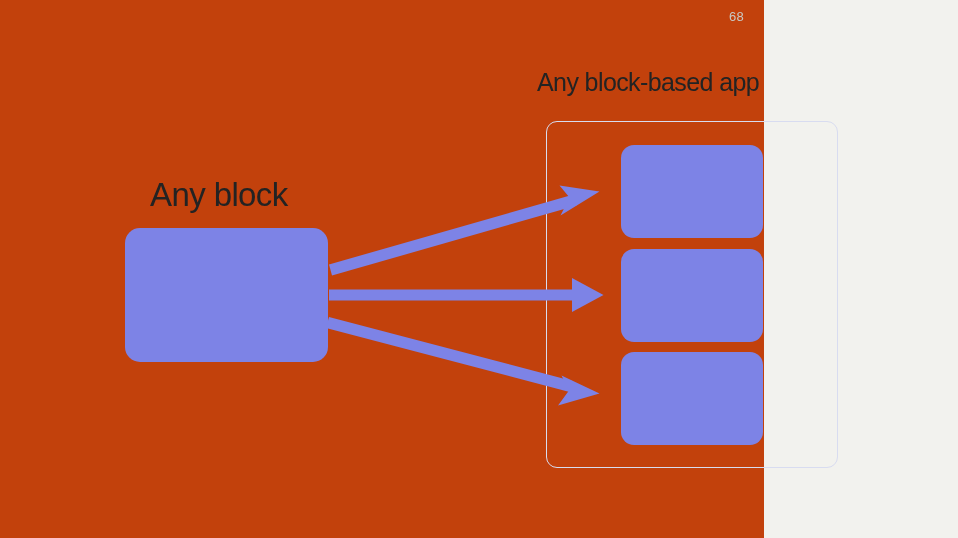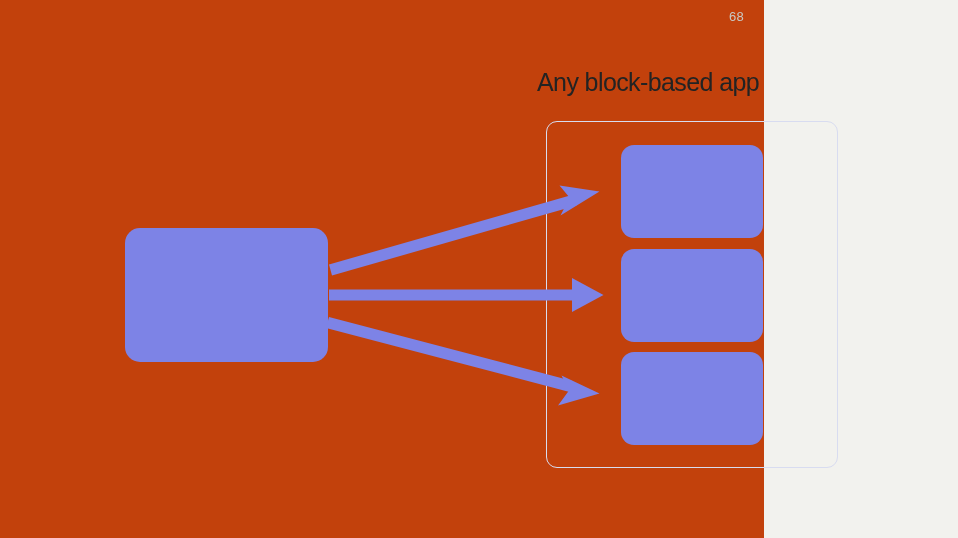--- a/index.html
+++ b/index.html
@@ -87,20 +87,21 @@
     pointer-events: none;
   }
 </style>
 </head>
 <body>
 
 <div id="slide">
 
   <div class="page-number">68</div>
 
+  <div class="label label-any-block">Any block</div>
 
   <div class="label label-app">Any block-based app</div>
 
   <div class="block block-source"></div>
 
   <div class="app-panel"></div>
 
   <div class="block block-target block-t1"></div>
   <div class="block block-target block-t2"></div>
   <div class="block block-target block-t3"></div>

